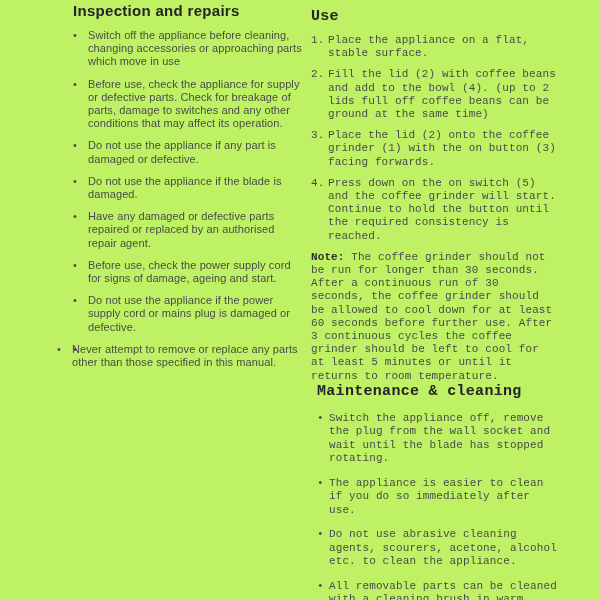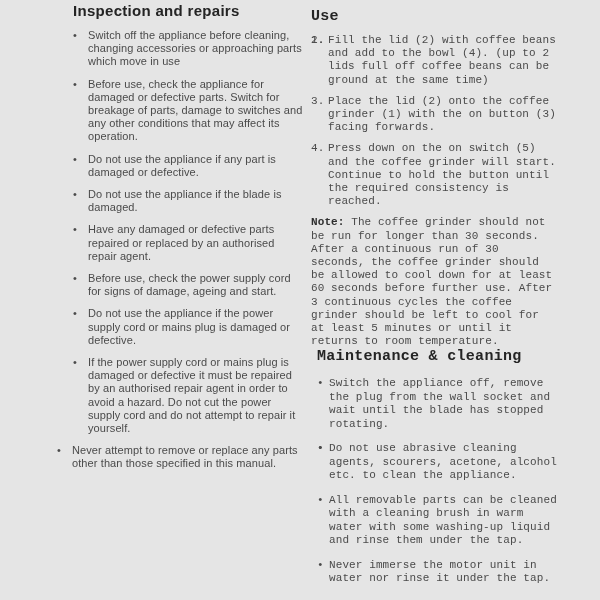--- a/index.html
+++ b/index.html
@@ -4,21 +4,21 @@
 <style>
   html, body {
     margin: 0;
     padding: 0;
     background: #ffffff;
   }
   .page {
     position: relative;
     width: 600px;
     height: 600px;
-    background: #e5e5e5;
+    background: #bef264;
     overflow: hidden;
     font-family: "Liberation Sans", sans-serif;
     color: #4a4a4a;
     -webkit-font-smoothing: antialiased;
   }
   h2 {
     font-size: 15px;
     font-weight: bold;
     color: #242424;
     letter-spacing: 0.3px;
@@ -96,21 +96,21 @@
     <h2>Inspection and repairs</h2>
     <ul class="bullets">
 
         <li>
           <span class="marker">•</span>
           <span>Switch off the appliance before cleaning, changing accessories or approaching parts which move in use</span>
         </li>
 
         <li>
           <span class="marker">•</span>
-          <span>Before use, check the appliance for damaged or defective parts. Switch for breakage of parts, damage to switches and any other conditions that may affect its operation.</span>
+          <span>Before use, check the appliance for supply or defective parts. Check for breakage of parts, damage to switches and any other conditions that may affect its operation.</span>
         </li>
 
         <li>
           <span class="marker">•</span>
           <span>Do not use the appliance if any part is damaged or defective.</span>
         </li>
 
         <li>
           <span class="marker">•</span>
           <span>Do not use the appliance if the blade is damaged.</span>
@@ -126,36 +126,36 @@
           <span>Before use, check the power supply cord for signs of damage, ageing and start.</span>
         </li>
 
         <li>
           <span class="marker">•</span>
           <span>Do not use the appliance if the power supply cord or mains plug is damaged or defective.</span>
         </li>
 
         <li>
           <span class="marker">•</span>
-          <span>If the power supply cord or mains plug is damaged or defective it must be repaired by an authorised repair agent in order to avoid a hazard. Do not cut the power supply cord and do not attempt to repair it yourself.</span>
         </li>
 
         <li>
           <span class="marker">•</span>
           <span>Never attempt to remove or replace any parts other than those specified in this manual.</span>
         </li>
       </ul>
   </div>
 
   <div class="col-right">
     <h2>Use</h2>
     <ol class="steps">
 
         <li>
           <span class="marker">1.</span>
+          <span>Place the appliance on a flat, stable surface.</span>
         </li>
 
         <li>
           <span class="marker">2.</span>
           <span>Fill the lid (2) with coffee beans and add to the bowl (4). (up to 2 lids full off coffee beans can be ground at the same time)</span>
         </li>
 
         <li>
           <span class="marker">3.</span>
           <span>Place the lid (2) onto the coffee grinder (1) with the on button (3) facing forwards.</span>
@@ -175,20 +175,21 @@
       <h2>Maintenance &amp; cleaning</h2>
       <ul>
 
           <li>
             <span class="marker">•</span>
             <span>Switch the appliance off, remove the plug from the wall socket and wait until the blade has stopped rotating.</span>
           </li>
 
           <li>
             <span class="marker">•</span>
+            <span>The appliance is easier to clean if you do so immediately after use.</span>
           </li>
 
           <li>
             <span class="marker">•</span>
             <span>Do not use abrasive cleaning agents, scourers, acetone, alcohol etc. to clean the appliance.</span>
           </li>
 
           <li>
             <span class="marker">•</span>
             <span>All removable parts can be cleaned with a cleaning brush in warm water with some washing-up liquid and rinse them under the tap.</span>

